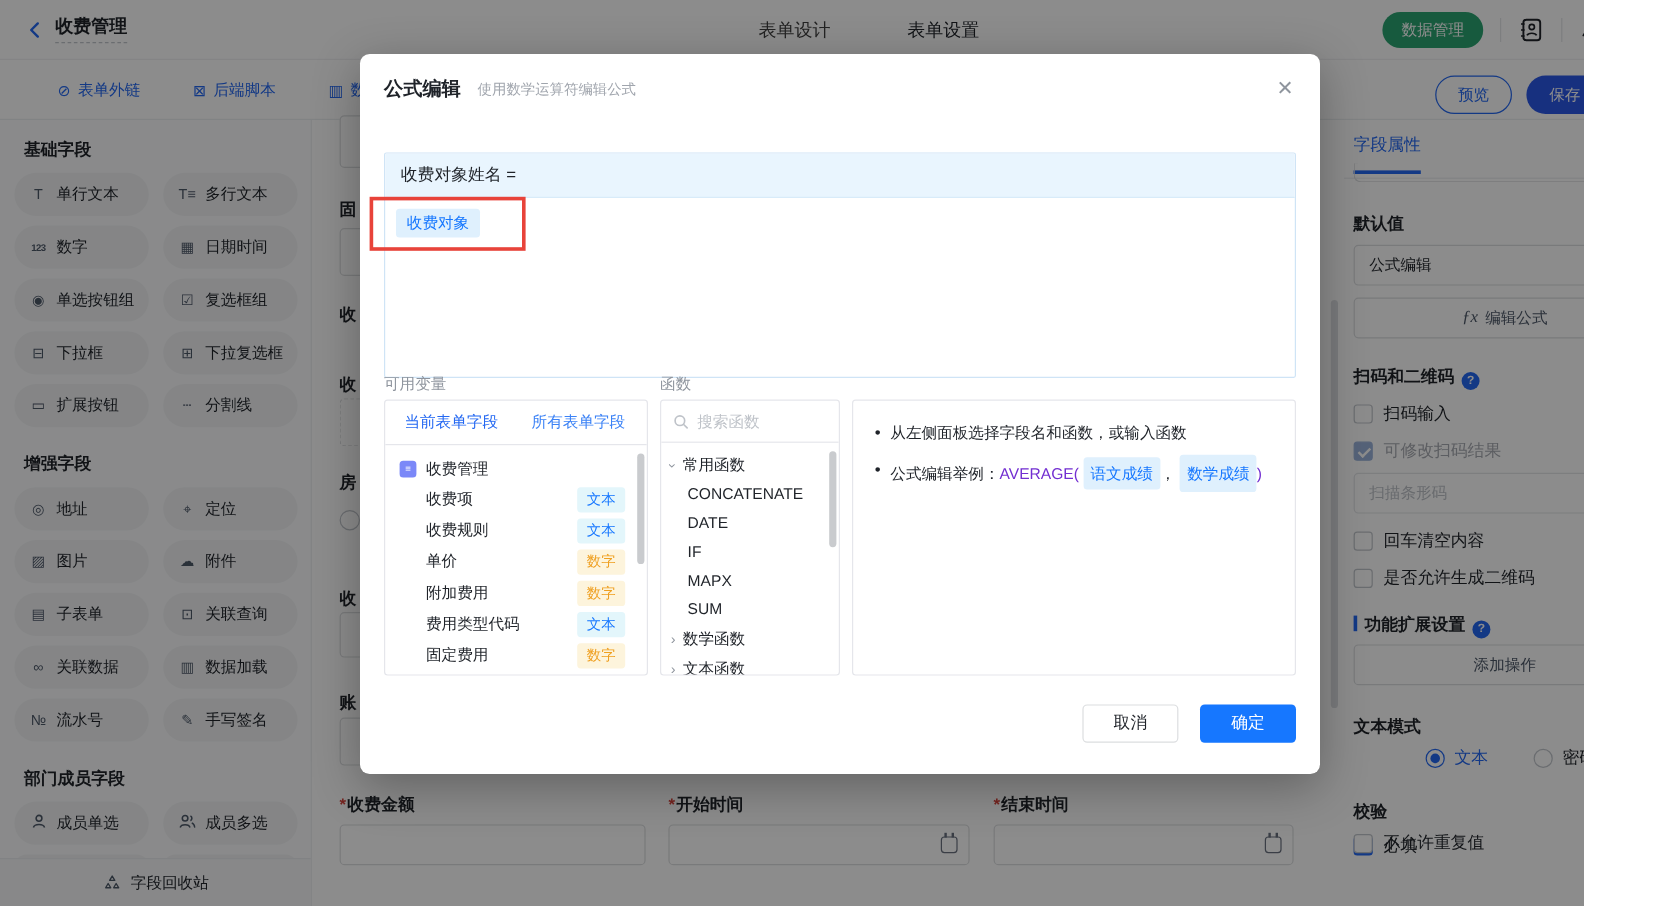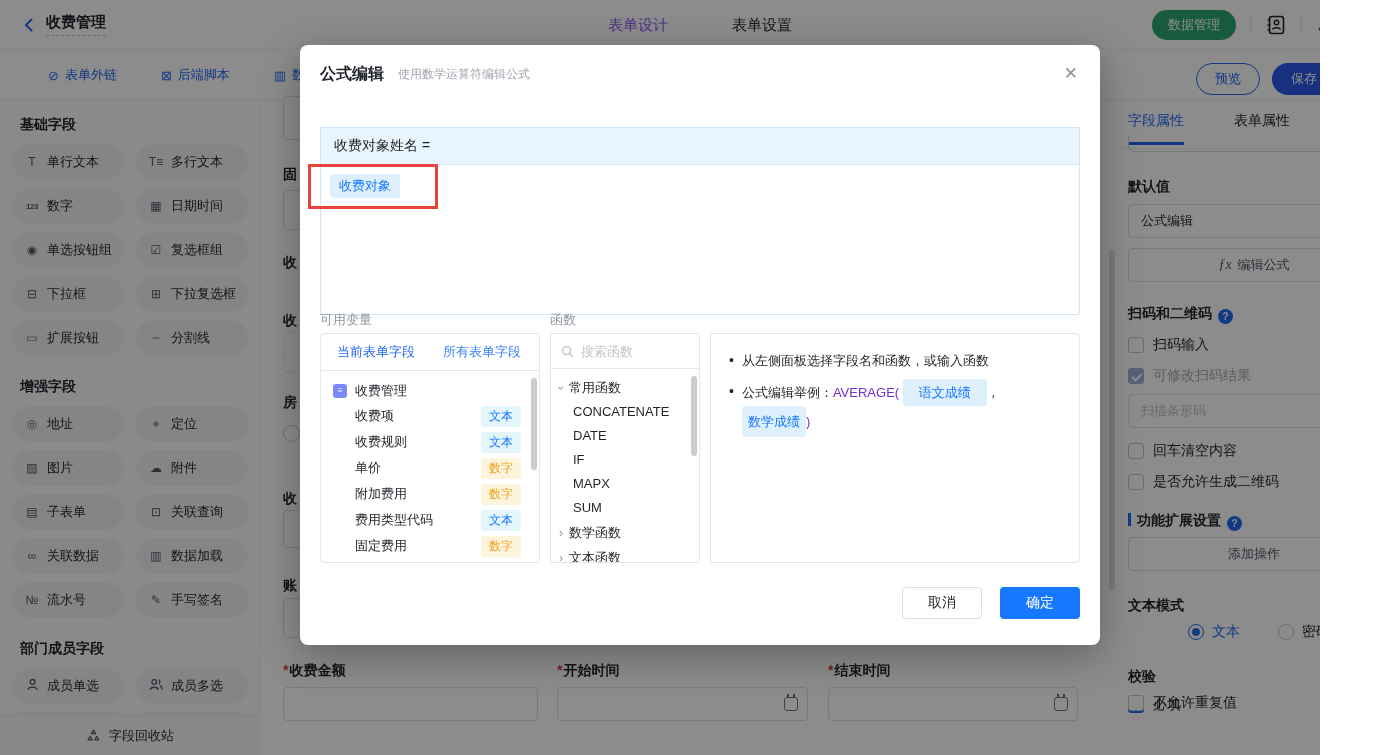--- a/index.html
+++ b/index.html
@@ -7,21 +7,21 @@
   body { font-family:"Liberation Sans", sans-serif; color:#1f2329; background:#fff; }
   .stage { position:relative; width:1320px; height:755px; overflow:hidden; background:#fff; }
   .abs { position:absolute; }
 
   
   .topbar { left:0; top:0; width:1400px; height:50px; background:#fff; display:flex; align-items:center; border-bottom:1px solid #f0f1f2; }
   .back-btn { margin-left:18px; width:22px; height:22px; display:flex; align-items:center; justify-content:center; cursor:pointer; }
   .app-title { margin-left:6px; font-size:15px; font-weight:bold; padding-bottom:3px; border-bottom:1px dashed #c2c6cc; }
   .top-tabs { position:absolute; left:608px; top:0; height:50px; display:flex; align-items:center; gap:64px; }
   .top-tab { font-size:15px; color:#1f2329; cursor:pointer; }
-  .top-tab.active { color:#8b5cf6; }
+  .top-tab.active { color:#404040;margin-left:24px; }
   .top-right { position:absolute; right:18px; top:0; height:50px; display:flex; align-items:center; gap:14px; }
   .pill-green { background:#2ba471; color:#fff; font-size:13px; padding:6px 16px; border-radius:16px; cursor:pointer; }
   .vdiv { width:1px; height:20px; background:#e3e5e8; }
   .avatar { width:32px; height:32px; border-radius:50%; background:#d4a72c; color:#fff; font-size:13px; display:flex; align-items:center; justify-content:center; }
 
   
   .toolbar { left:0; top:50px; width:1400px; height:50px; background:#fff; border-bottom:1px solid #eceef0; }
   .tool-items { position:absolute; left:48px; top:0; height:50px; display:flex; align-items:center; gap:44px; }
   .tool-item { display:flex; align-items:center; gap:6px; color:#2468f2; font-size:13px; cursor:pointer; }
   .tool-ico { font-size:13px; color:#2468f2; }
@@ -47,21 +47,21 @@
   .frag-radio { position:absolute; width:17px; height:17px; border:1px solid #c2c6cc; border-radius:50%; background:#fff; }
   .req { color:#d5433b; margin-right:1px; }
   .fld-label { position:absolute; font-size:14px; font-weight:bold; }
   .fld-input { position:absolute; height:34px; border:1px solid #dcdee0; border-radius:4px; background:#fff; }
   .cal-ico { position:absolute; right:9px; top:9px; width:14px; height:14px; border:1.4px solid #6b7280; border-radius:3px; }
   .cal-ico:before { content:""; position:absolute; left:2px; top:-4px; width:2px; height:4px; background:#6b7280; }
   .cal-ico:after { content:""; position:absolute; right:2px; top:-4px; width:2px; height:4px; background:#6b7280; }
 
   
   .rpanel { left:1108px; top:100px; width:292px; height:655px; background:#fff; }
-  .rp-tabs { position:absolute; left:20px; top:12px; width:272px; display:flex; gap:50px; justify-content:flex-start; }
+  .rp-tabs { position:absolute; left:20px; top:12px; width:272px; display:flex; gap:50px; justify-content:space-between; }
   .rp-tab { font-size:14px; padding-bottom:12px; cursor:pointer; }
   .rp-tab.active { color:#2468f2; border-bottom:3px solid #2468f2; }
   .rp-div { position:absolute; left:12px; top:48px; width:268px; height:1px; background:#ebedf0; }
   .rp-partial-input { position:absolute; left:20px; top:36px; width:252px; height:16px; border:1px solid #dcdee0; border-top:none; border-radius:0 0 6px 6px; }
   .rp-label { position:absolute; font-size:14px; font-weight:bold; color:#1f2329; }
   .rp-select { position:absolute; left:20px; width:252px; height:34px; border:1px solid #dcdee0; border-radius:4px; background:#fff; font-size:13px; color:#1f2329; display:flex; align-items:center; padding:0 12px; cursor:pointer; }
   .rp-select .chev { margin-left:auto; color:#8f959e; font-size:11px; transform:scaleY(0.7); }
   .rp-select.disabled { color:#bfc3c9; border-color:#e3e5e8; cursor:default; }
   .rp-btn { position:absolute; left:20px; width:252px; height:34px; border:1px solid #dcdee0; border-radius:4px; background:#fff; font-size:13px; color:#4e5969; display:flex; align-items:center; justify-content:center; gap:6px; cursor:pointer; }
   .chk-row { position:absolute; left:20px; display:flex; align-items:center; gap:9px; font-size:14px; color:#1f2329; cursor:pointer; }
@@ -486,21 +486,21 @@
 
     <div class="panel tips-panel">
       <div class="tip-line">
         <span class="dot">•</span>
         <span>从左侧面板选择字段名和函数，或输入函数</span>
       </div>
       <div class="tip-line tip2">
         <span class="dot">•</span>
         <span>
           <span>公式编辑举例：</span><span class="fn-purple">AVERAGE(</span>
-          <span class="chip" style="padding:1px 16px;">语文成绩</span><span>，</span>
+          <span class="chip" style="padding:1px 6px;">语文成绩</span><span>，</span>
           <span class="chip" style="padding:3px 6px;">数学成绩</span><span class="fn-purple">)</span>
         </span>
       </div>
     </div>
 
     <div class="m-footer">
       <button class="btn-cancel">取消</button>
       <button class="btn-ok">确定</button>
     </div>
   </div>

